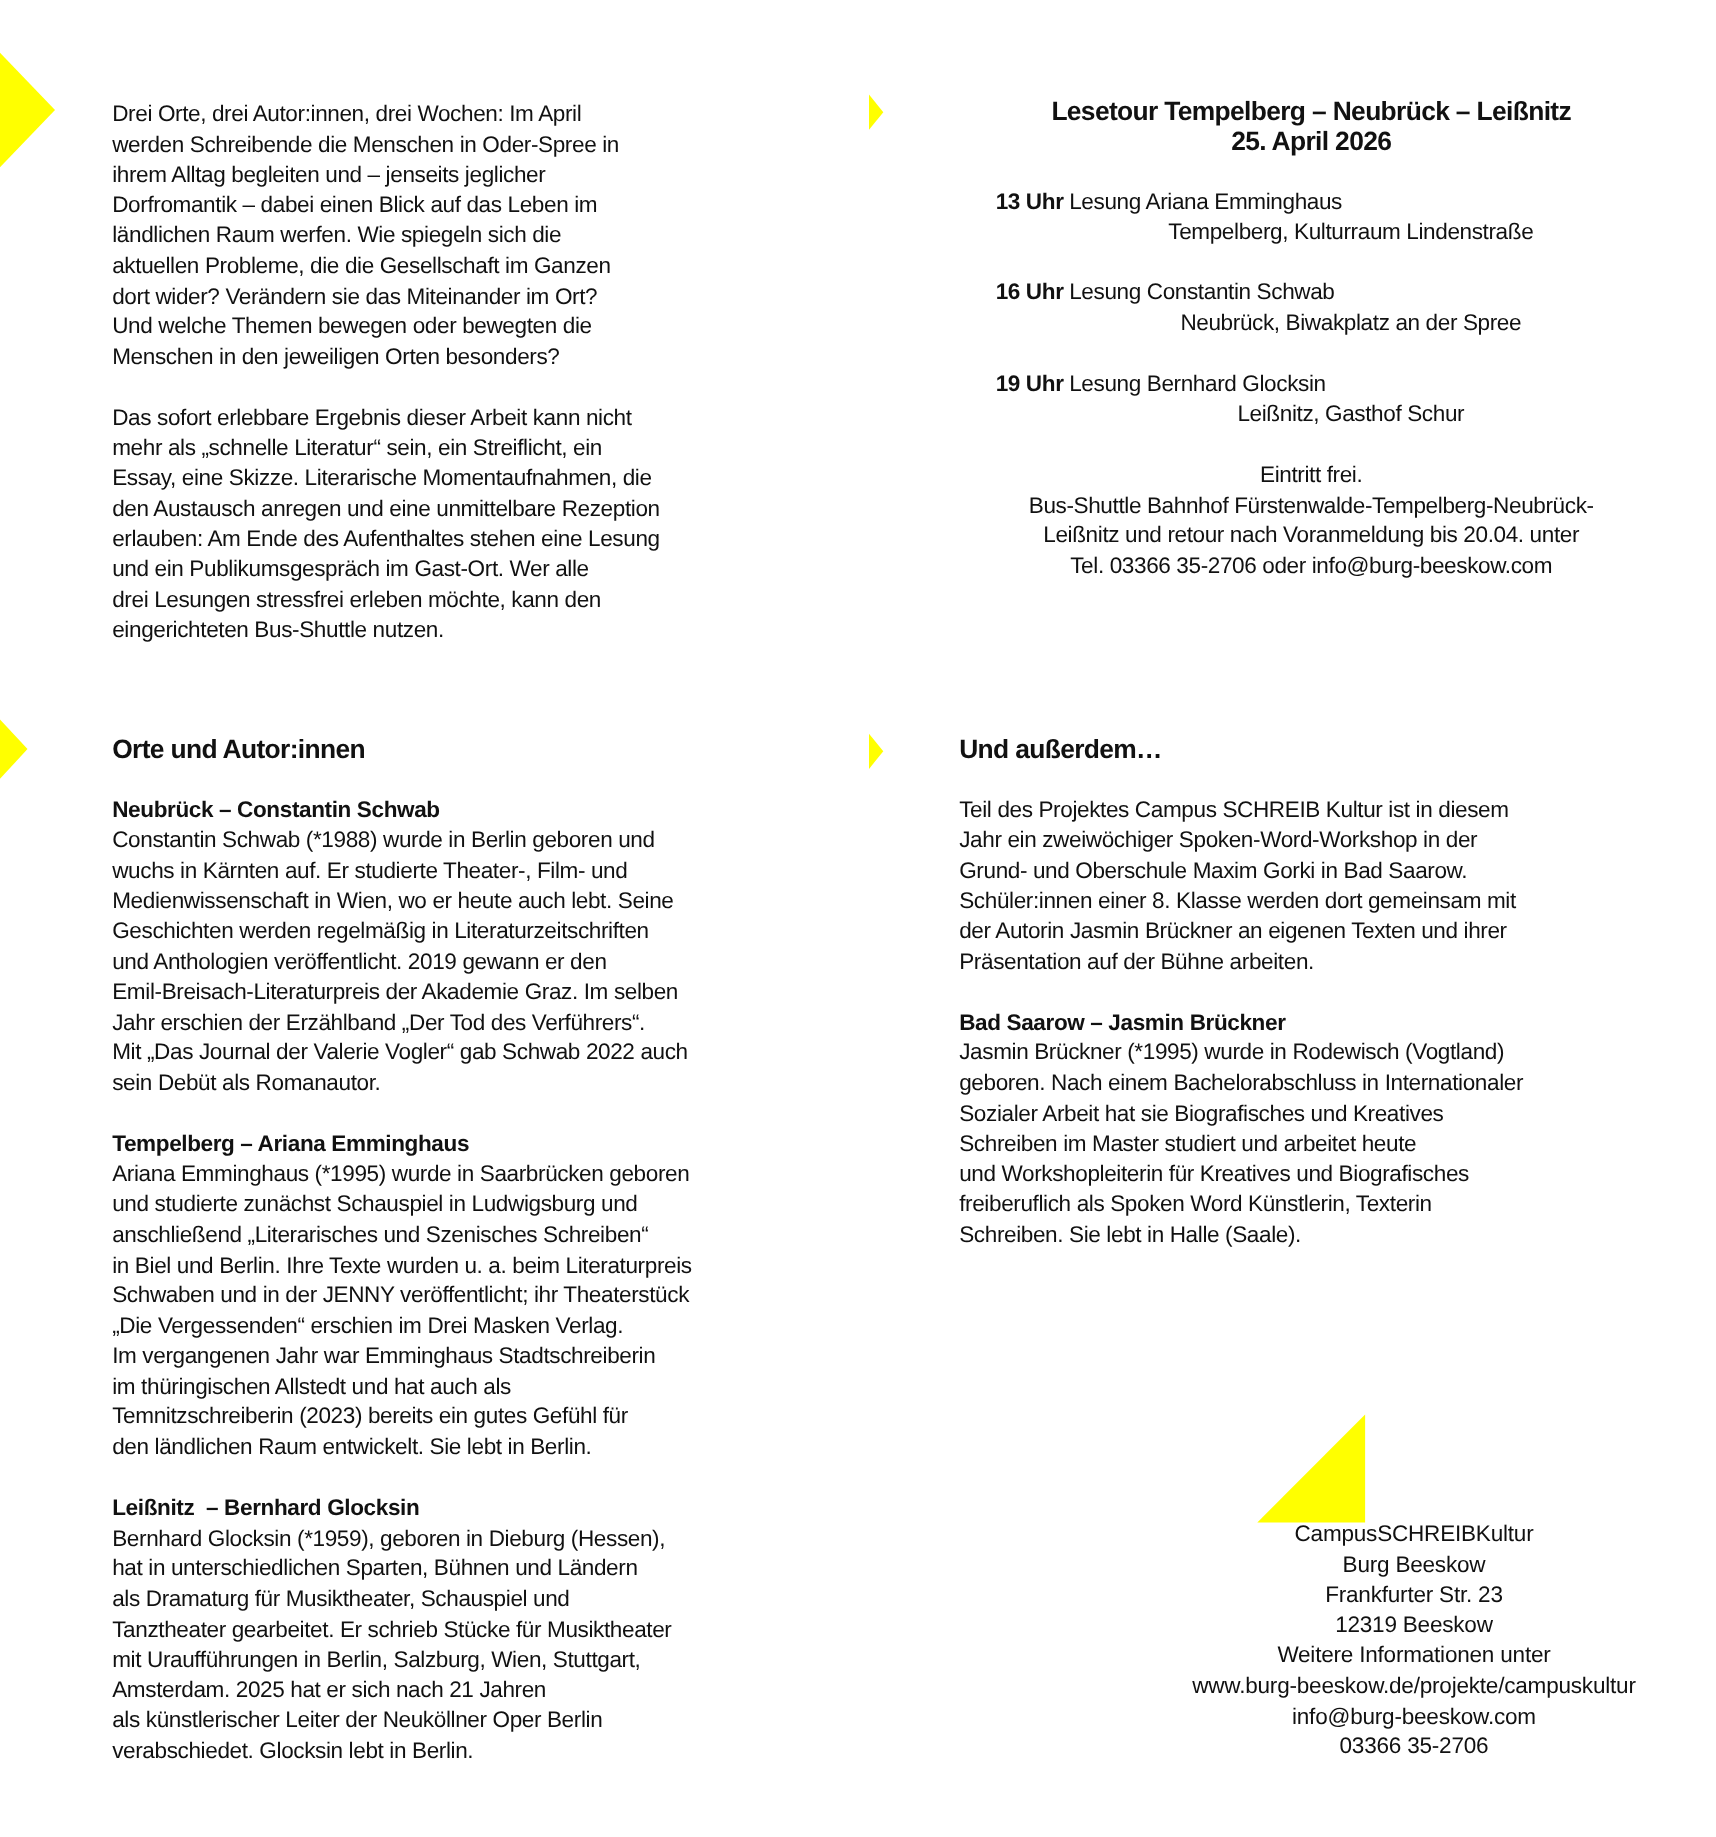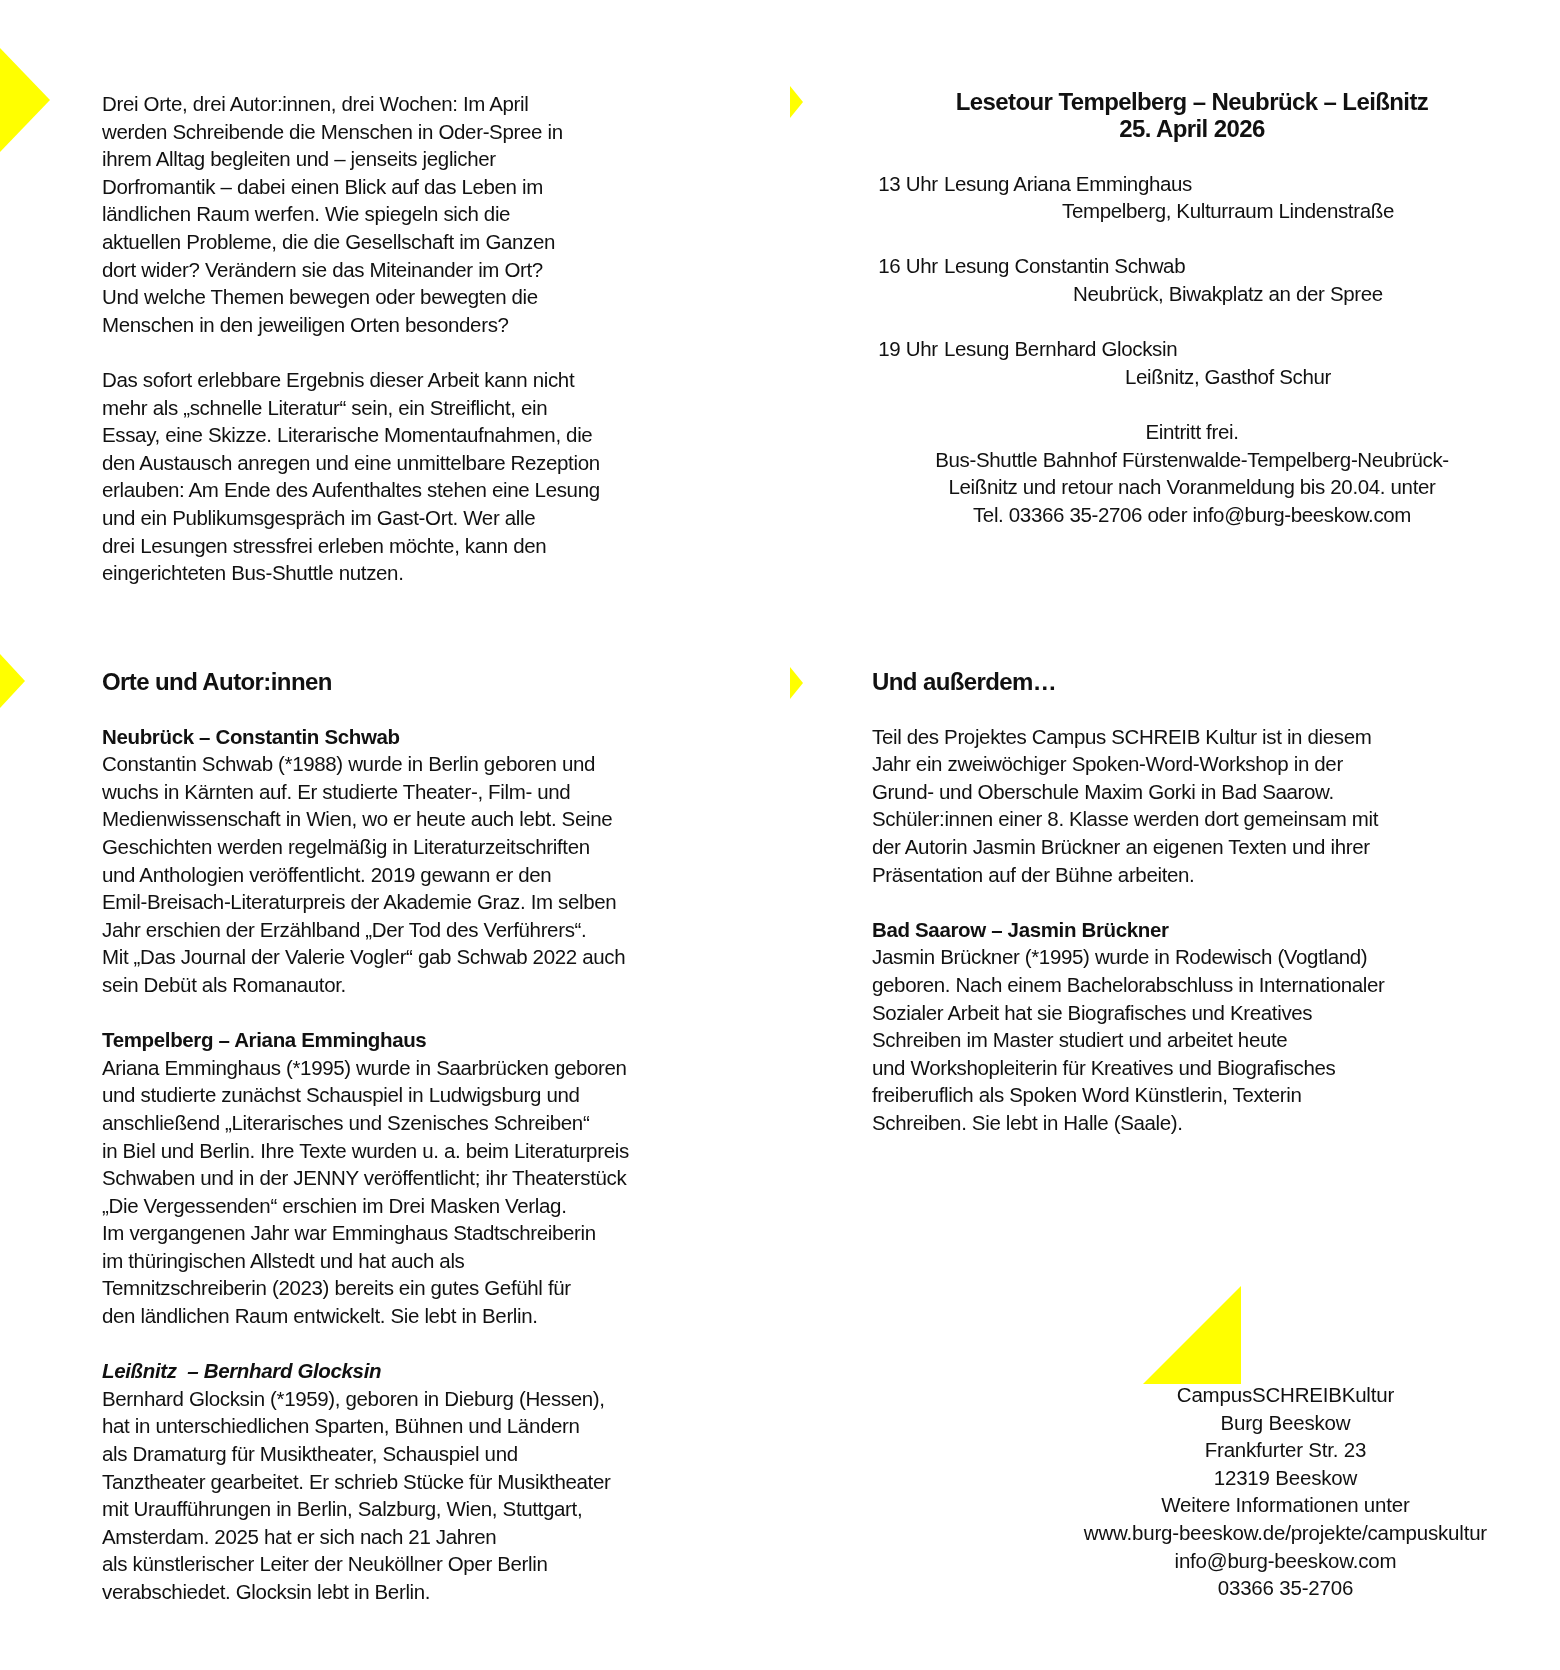--- a/index.html
+++ b/index.html
@@ -7,21 +7,21 @@
       width: 1560px; height: 1670px; position: relative; overflow: hidden;
       font-family: "Liberation Sans", sans-serif; color: #111111;
     }
     .col { position: absolute; font-size: 20.5px; line-height: 27.6px; letter-spacing: -0.35px; }
     .col p { margin: 0; }
     .gap { height: 27.6px; }
     .bold { font-weight: bold; }
     .h2 { font-weight: bold; font-size: 24px; line-height: 27px; letter-spacing: -0.6px; }
     .marker { position: absolute; width: 0; height: 0; }
     .sched-row { display: flex; }
-    .sched-time { font-weight: normal; width: 72px; flex: none; }
+    .sched-time { font-weight: bold; width: 72px; flex: none; margin-left: 28px; }
     .sched-indent { padding-left: 72px; }
     .footer { position: absolute; right: 73px; top: 1381px; text-align: center; font-size: 20.5px; line-height: 27.6px; letter-spacing: -0.2px; }
     .footer p { margin: 0; }
   </style>
 </head>
 <body>
 
 <div class="marker" style="left:0; top:48px; border-top:52px solid transparent; border-bottom:52px solid transparent; border-left:50px solid #ffff00;"></div>
 <div class="marker" style="left:790px; top:86px; border-top:16px solid transparent; border-bottom:16px solid transparent; border-left:13px solid #ffff00;"></div>
 <div class="marker" style="left:0; top:654px; border-top:27px solid transparent; border-bottom:27px solid transparent; border-left:25px solid #ffff00;"></div>
@@ -113,21 +113,21 @@
     <p>in Biel und Berlin. Ihre Texte wurden u. a. beim Literaturpreis</p>
     <p>Schwaben und in der JENNY veröffentlicht; ihr Theaterstück</p>
     <p>„Die Vergessenden“ erschien im Drei Masken Verlag.</p>
     <p>Im vergangenen Jahr war Emminghaus Stadtschreiberin</p>
     <p>im thüringischen Allstedt und hat auch als</p>
     <p>Temnitzschreiberin (2023) bereits ein gutes Gefühl für</p>
     <p>den ländlichen Raum entwickelt. Sie lebt in Berlin.</p>
   </div>
   <div class="gap"></div>
   <div>
-    <p class="bold" style="white-space:pre;font-style:italic;">Leißnitz  – Bernhard Glocksin</p>
+    <p class="bold" style="white-space:pre;">Leißnitz  – Bernhard Glocksin</p>
     <p>Bernhard Glocksin (*1959), geboren in Dieburg (Hessen),</p>
     <p>hat in unterschiedlichen Sparten, Bühnen und Ländern</p>
     <p>als Dramaturg für Musiktheater, Schauspiel und</p>
     <p>Tanztheater gearbeitet. Er schrieb Stücke für Musiktheater</p>
     <p>mit Uraufführungen in Berlin, Salzburg, Wien, Stuttgart,</p>
     <p>Amsterdam. 2025 hat er sich nach 21 Jahren</p>
     <p>als künstlerischer Leiter der Neuköllner Oper Berlin</p>
     <p>verabschiedet. Glocksin lebt in Berlin.</p>
   </div>
 </div>

